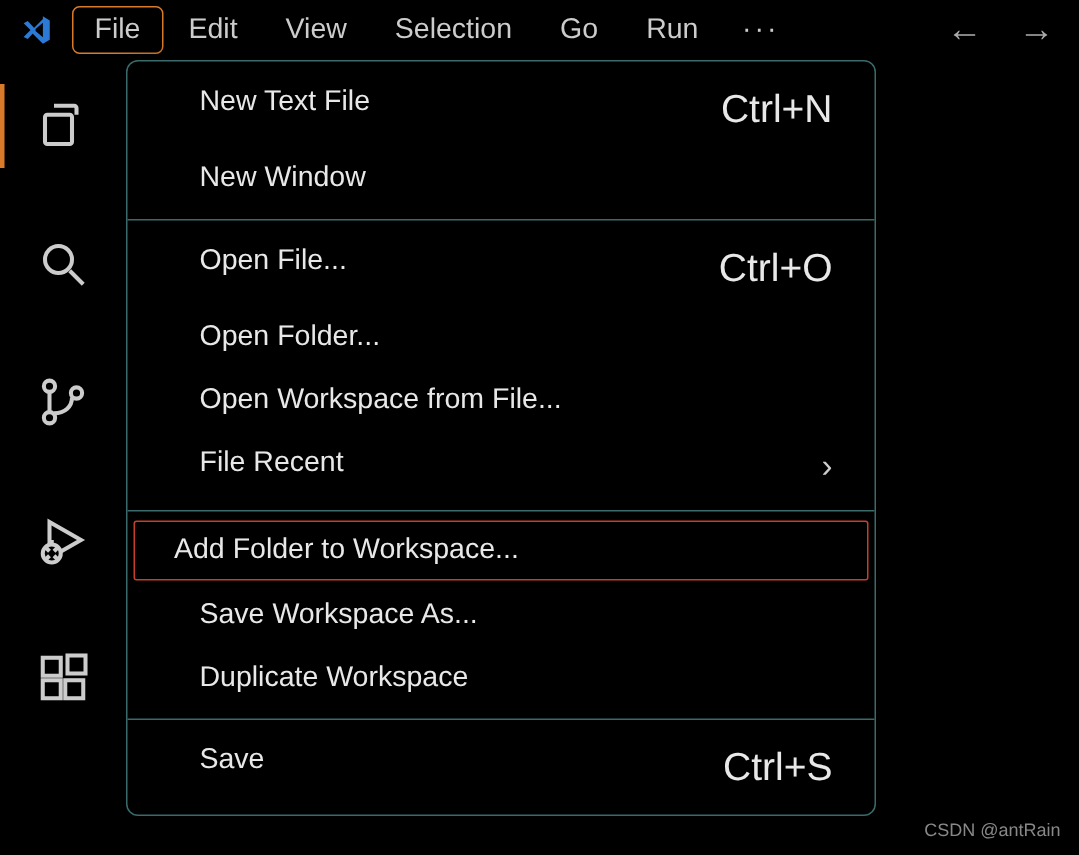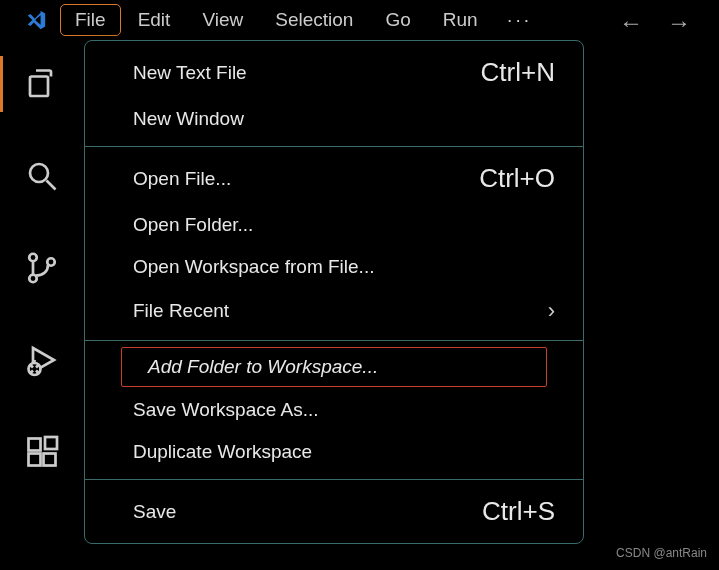--- a/index.html
+++ b/index.html
@@ -4,21 +4,21 @@
   <style>
     * { margin: 0; padding: 0; box-sizing: border-box; }
     body {
       width: 719px; height: 570px;
       background: #000; color: #ccc;
       font-family: -apple-system, "Segoe UI", sans-serif;
       font-size: 19px; overflow: hidden; position: relative;
     }
     .titlebar {
       height: 40px; display: flex; align-items: center;
-      padding: 0 20px; gap: 2px;
+      padding: 0 8px; gap: 2px;
     }
     .logo { width: 32px; height: 32px; display: flex; align-items: center; justify-content: center; margin-right: 6px; }
     .logo svg { width: 22px; height: 22px; }
     .menu-item {
       padding: 4px 14px; color: #ccc; font-size: 19px;
       cursor: default; border: 1px solid transparent; border-radius: 5px;
     }
     .menu-item.active { border-color: #d97a2a; }
     .ellipsis { padding: 4px 12px; font-size: 19px; letter-spacing: 2px; }
     .nav-arrows { margin-left: auto; display: flex; gap: 24px; padding-right: 8px; color: #aaa; font-size: 24px; }
@@ -35,29 +35,29 @@
       content: ""; position: absolute; left: -18px; top: -4px; bottom: -4px;
       width: 3px; background: #d97a2a;
     }
     .activitybar svg { width: 36px; height: 36px; stroke: #ccc; fill: none; stroke-width: 1.8; }
     .dropdown {
       position: absolute; top: 40px; left: 84px; width: 500px;
       background: #000; border: 1px solid #3a6a6a; border-radius: 8px;
       padding: 6px 0; box-shadow: 0 4px 16px rgba(0,0,0,.6);
     }
     .dd-item {
-      display: flex; justify-content: space-between; align-items: center;
+      display: flex; justify-content: space-between; 
       padding: 10px 28px 10px 48px; font-size: 19px; color: #e8e8e8;
     }
     .dd-item .shortcut { color: #e8e8e8; font-size: 26px; }
     .dd-item .chev { color: #ccc; font-size: 22px; }
     .dd-sep { height: 1px; background: #3a6a6a; margin: 6px 0; }
     .highlight-box {
       border: 1.5px solid #c83e2a; border-radius: 2px;
-      margin: 2px 36px; padding: 8px 28px 8px 26px; font-style: italic;
+      margin: 2px 4px; padding: 8px 28px 8px 26px;
     }
     .watermark {
       position: absolute; bottom: 10px; right: 12px;
       color: #888; font-size: 12px;
     }
   </style>
 </head>
 <body>
 
 <div class="titlebar">

